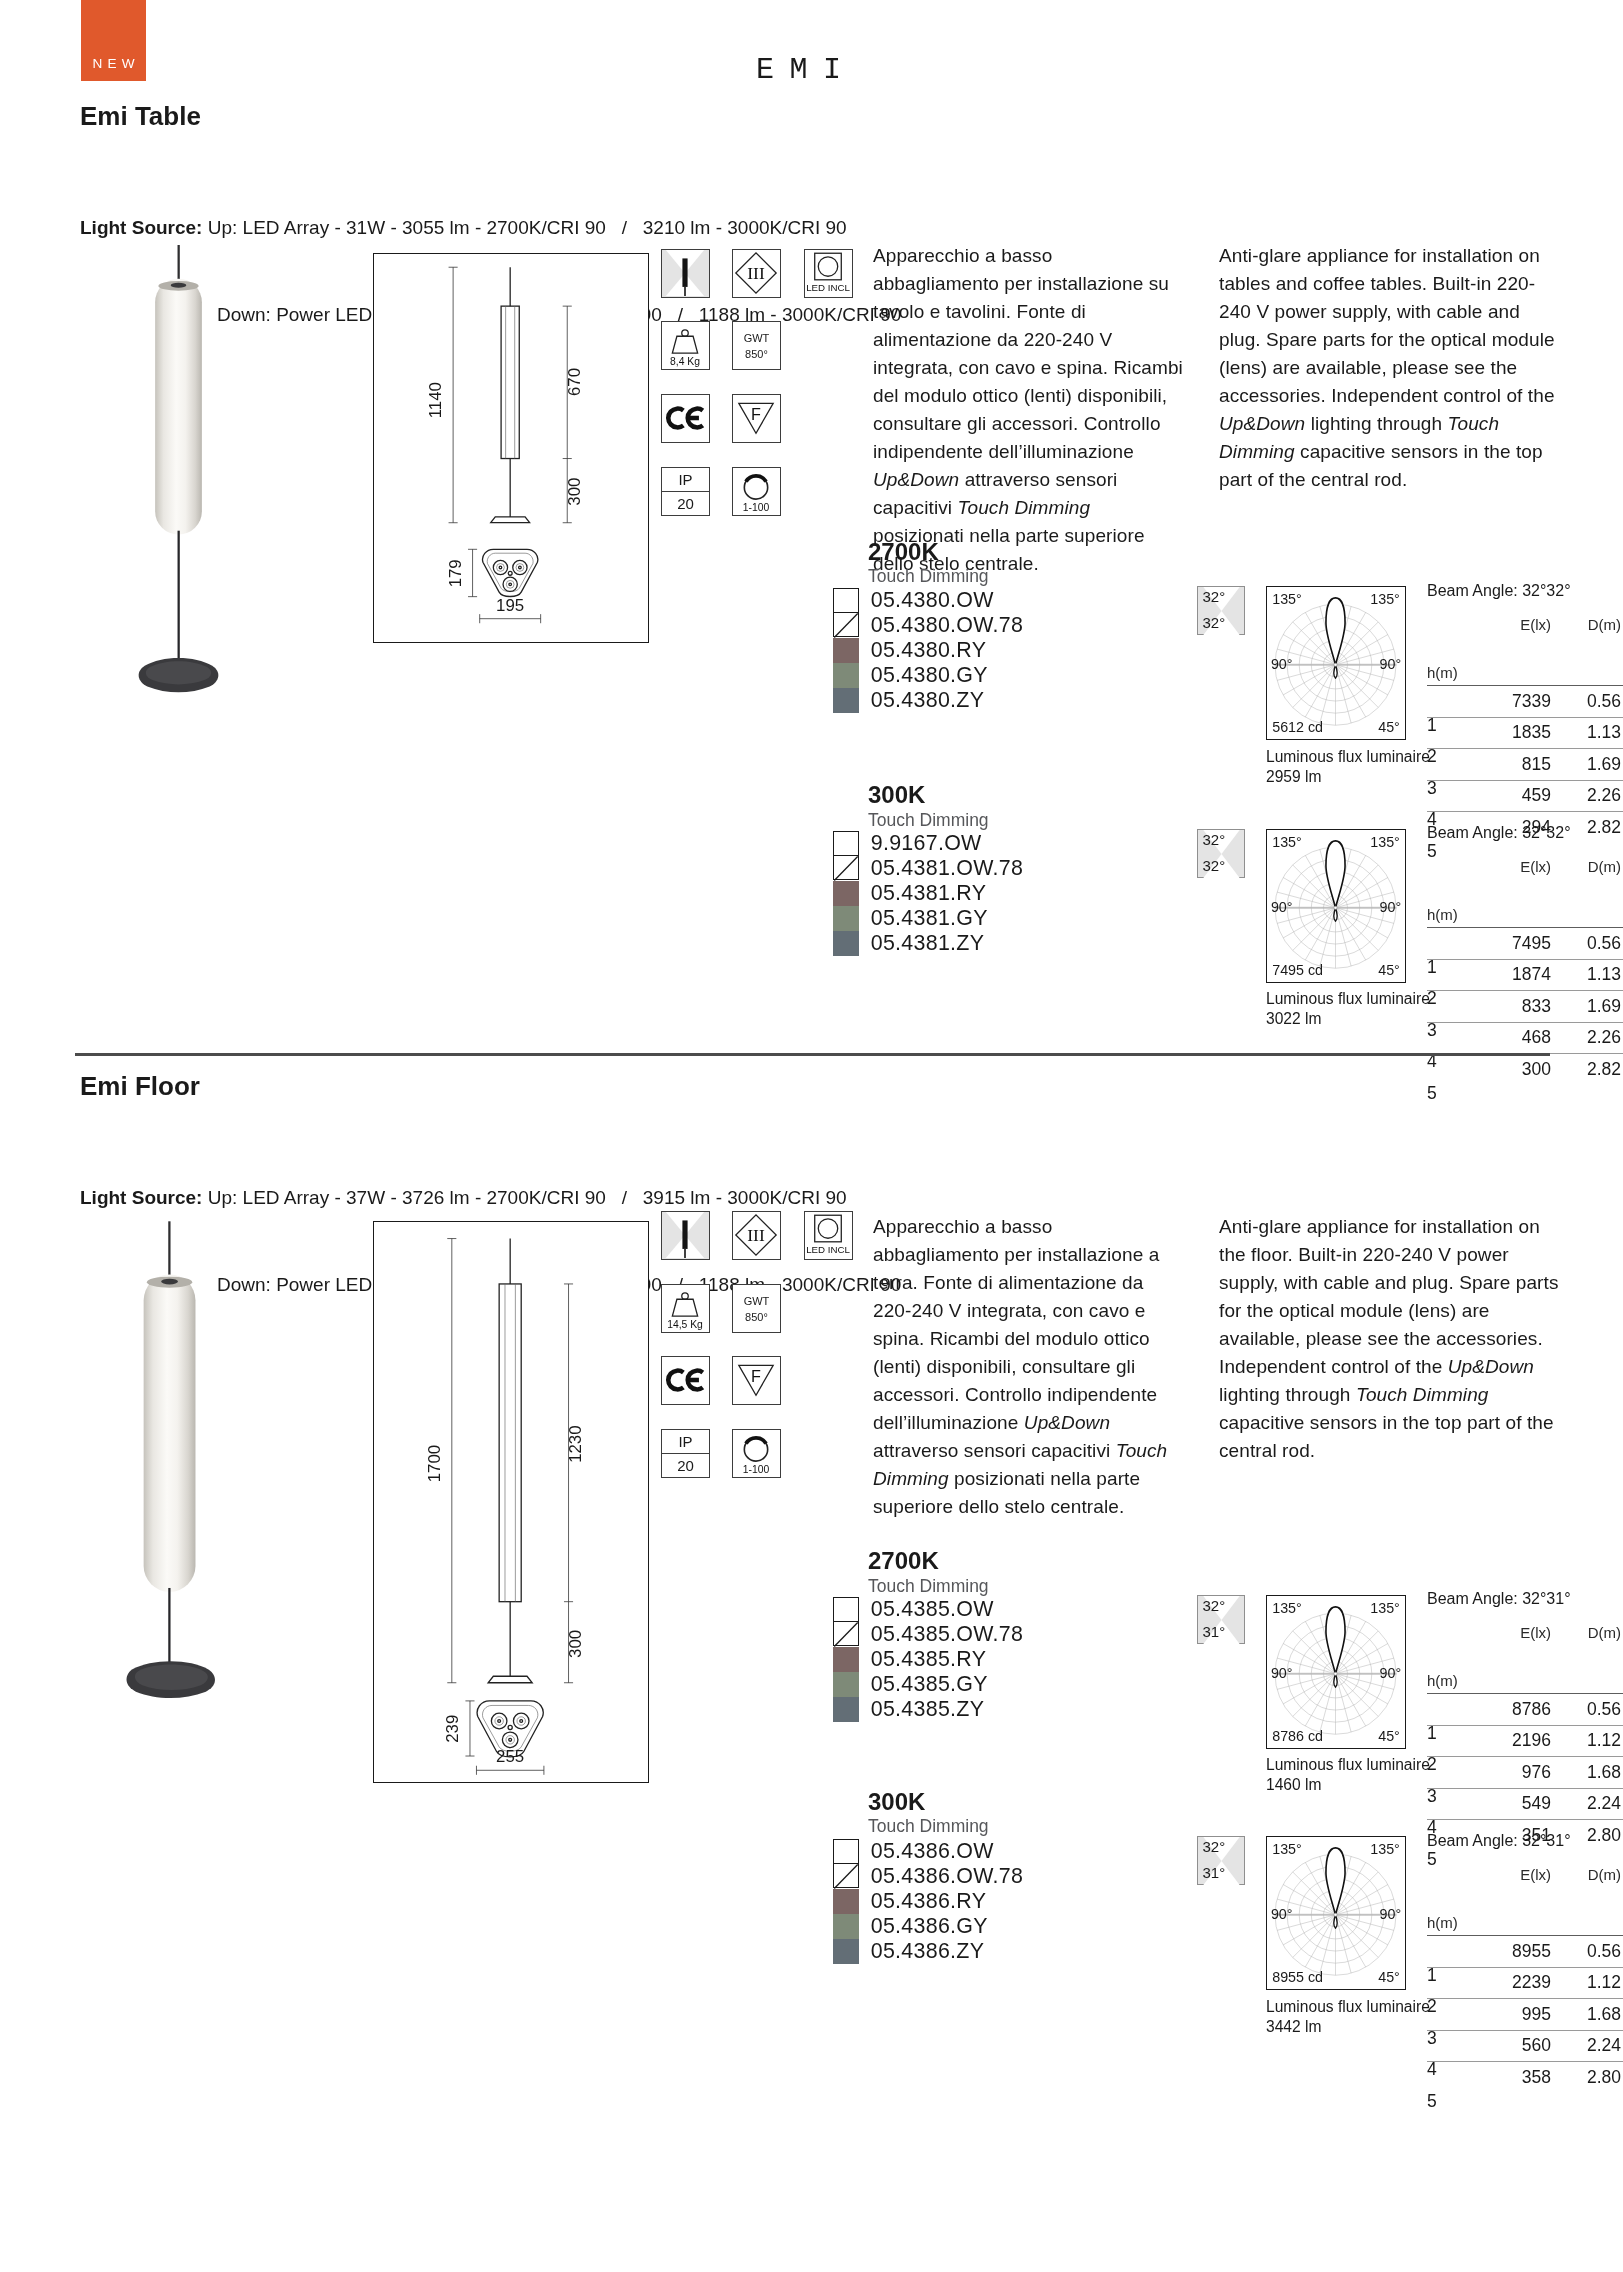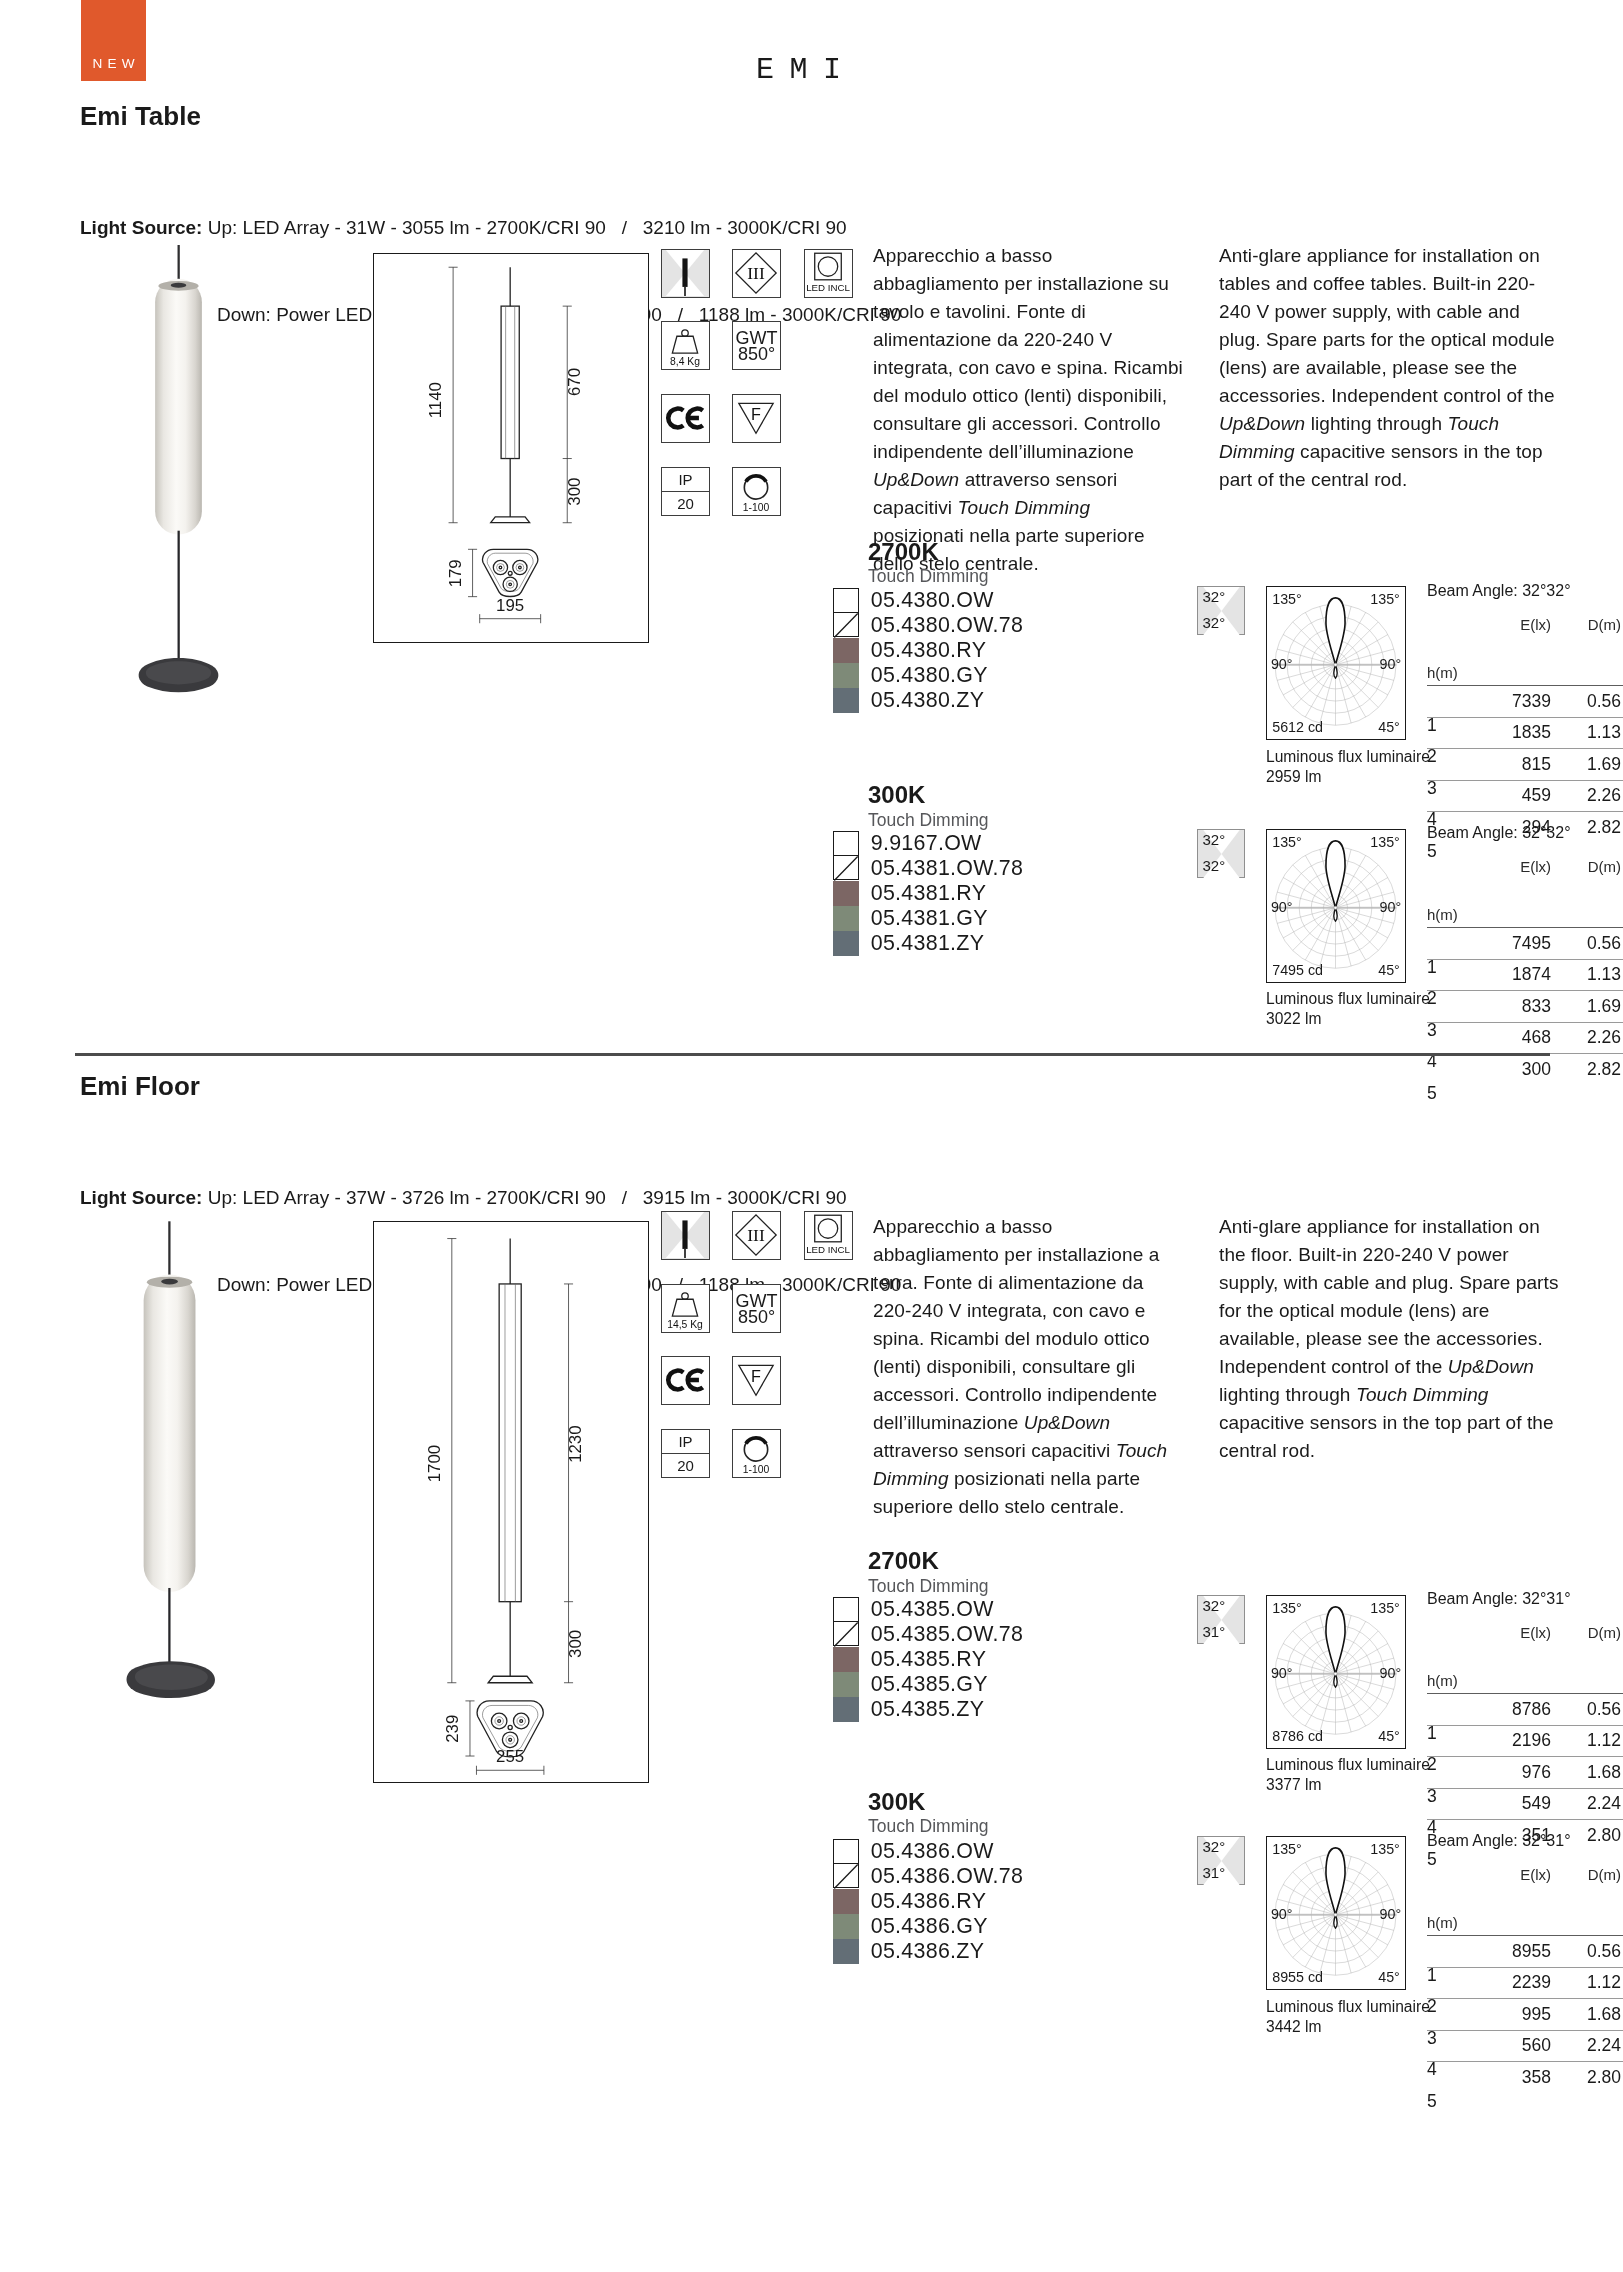--- a/index.html
+++ b/index.html
@@ -28,21 +28,21 @@
   .dwgbox{border:1.3px solid #1a1a1a;box-sizing:border-box;background:#fff;}
   .s2{stroke:#222;stroke-width:2;fill:none;}
   .s1{stroke:#666;stroke-width:1;fill:none;}
   .dim{stroke:#333;stroke-width:1.2;fill:none;}
   .dimtxt{font-size:26px;fill:#1a1a1a;font-family:"Liberation Sans",sans-serif;}
 
   
   .icon{position:absolute;width:49px;height:49px;border:1.3px solid #3d3d3d;box-sizing:border-box;background:#fff;}
   .icon-gray{background:#e4e4e4;}
   .icon .ctr{width:100%;height:100%;display:flex;flex-direction:column;align-items:center;justify-content:center;}
-  .gwt{font-size:18px;line-height:16px;text-align:center;}
+  .gwt{font-size:11px;line-height:16px;text-align:center;}
   .ip-top{height:50%;border-bottom:1.3px solid #3d3d3d;box-sizing:border-box;display:flex;align-items:center;justify-content:center;font-size:15px;}
   .ip-bot{height:50%;display:flex;align-items:center;justify-content:center;font-size:15px;}
 
   
   .kelvin{font-size:24px;font-weight:bold;}
   .dimming{font-size:17.5px;color:#56575a;}
   .code-row{display:flex;height:25px;align-items:center;}
   .swatch{width:26px;height:25px;box-sizing:border-box;flex:none;position:relative;}
   .sw-border{border:1.3px solid #1a1a1a;background:#fff;}
   .sw-collapse{margin-top:-1.3px;}
@@ -652,21 +652,21 @@
         </svg>
       <span class="lab" style="left:5.2px;top:3.9px">135°</span>
       <span class="lab" style="right:5.2px;top:3.9px">135°</span>
       <span class="lab" style="left:3.9px;top:69px">90°</span>
       <span class="lab" style="right:3.9px;top:69px">90°</span>
       <span class="lab" style="right:5.2px;bottom:3.9px">45°</span>
       <span class="lab" style="left:5.2px;bottom:3.9px">8786 cd</span>
     </div>
     <div class="abs flux" style="left:1266px;top:1755px">
       <div>Luminous flux luminaire</div>
-      <div>3377 lm</div>
+      <div>1460 lm</div>
     </div>
     <div class="abs beam" style="left:1427px;top:1590px">
       <div class="beam-title">Beam Angle: 32°31°</div>
       <div class="bt-head">
           <span class="c1">h(m)</span>
           <span class="c2">E(lx)</span>
           <span class="c3">D(m)</span>
         </div>
       <div class="bt-row">
           <span class="c1">1</span>

